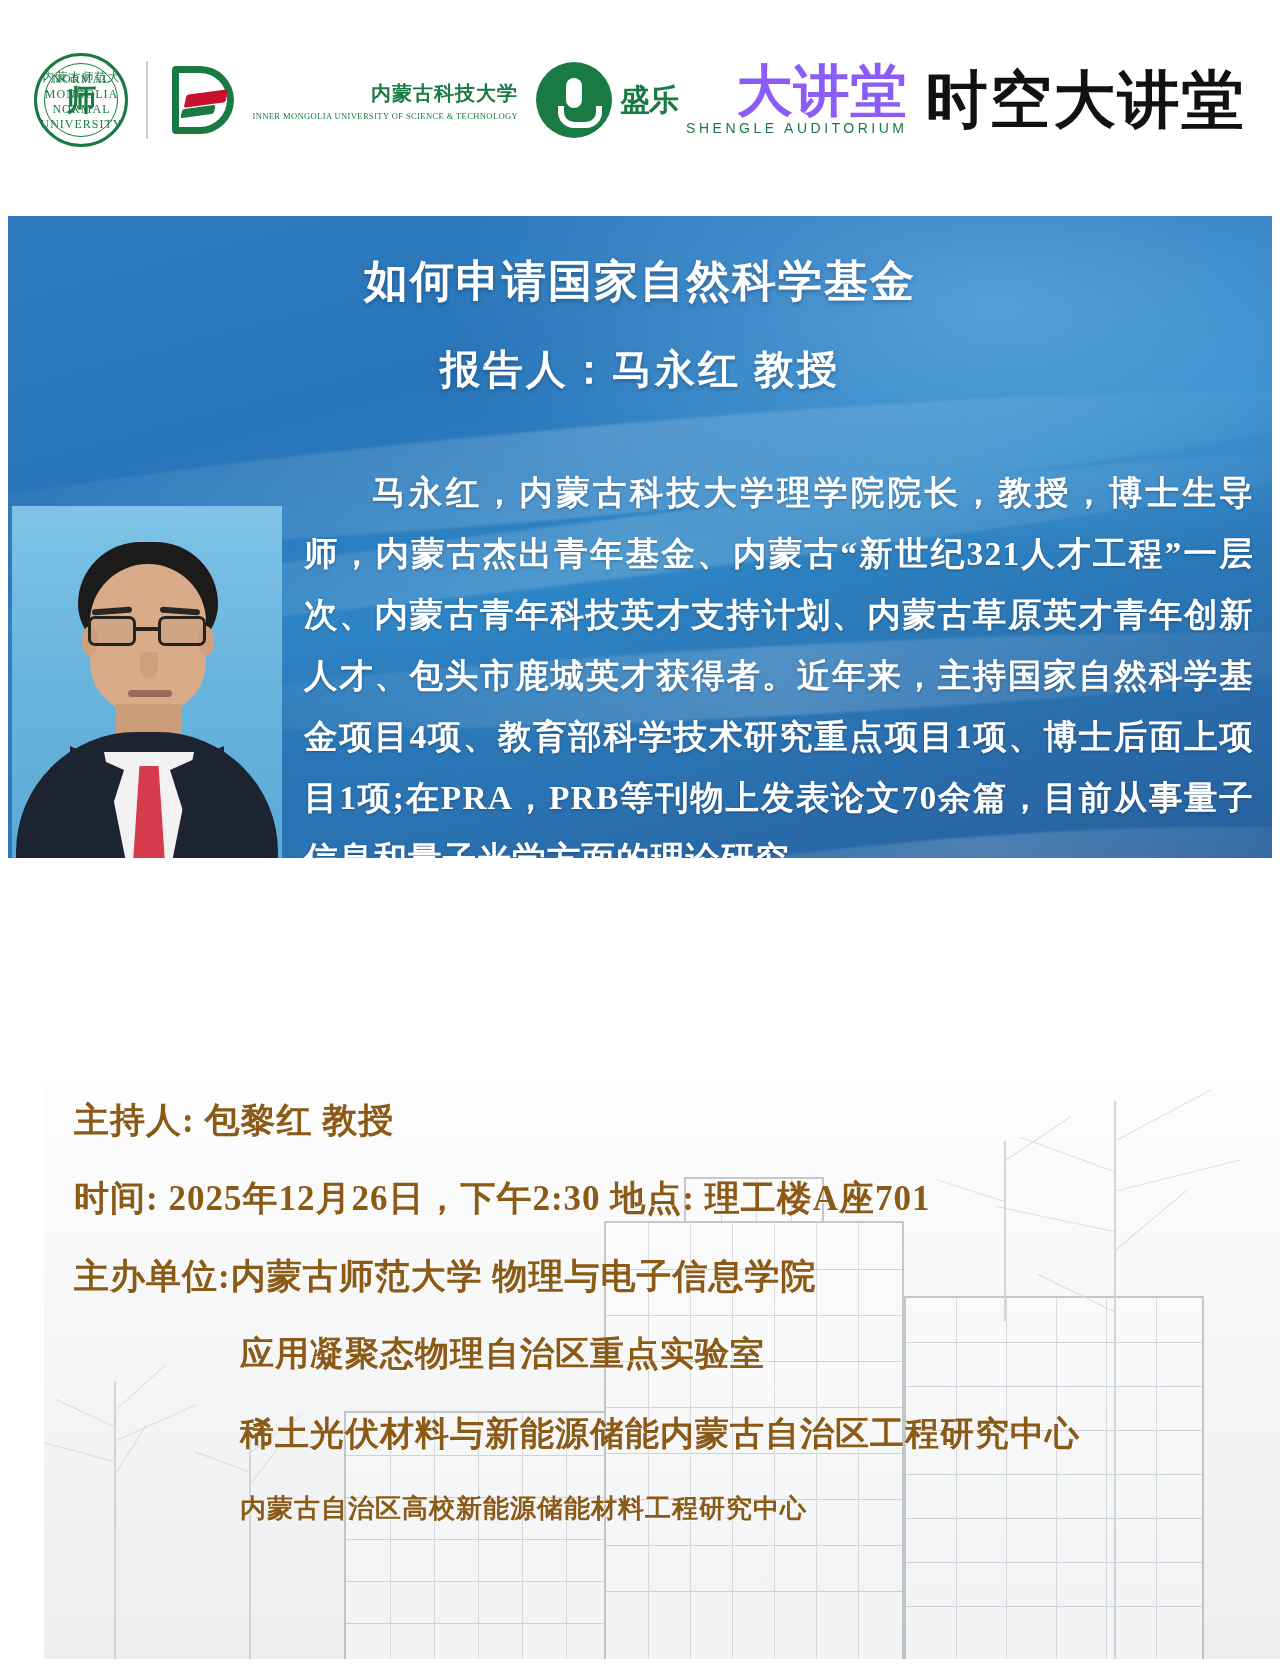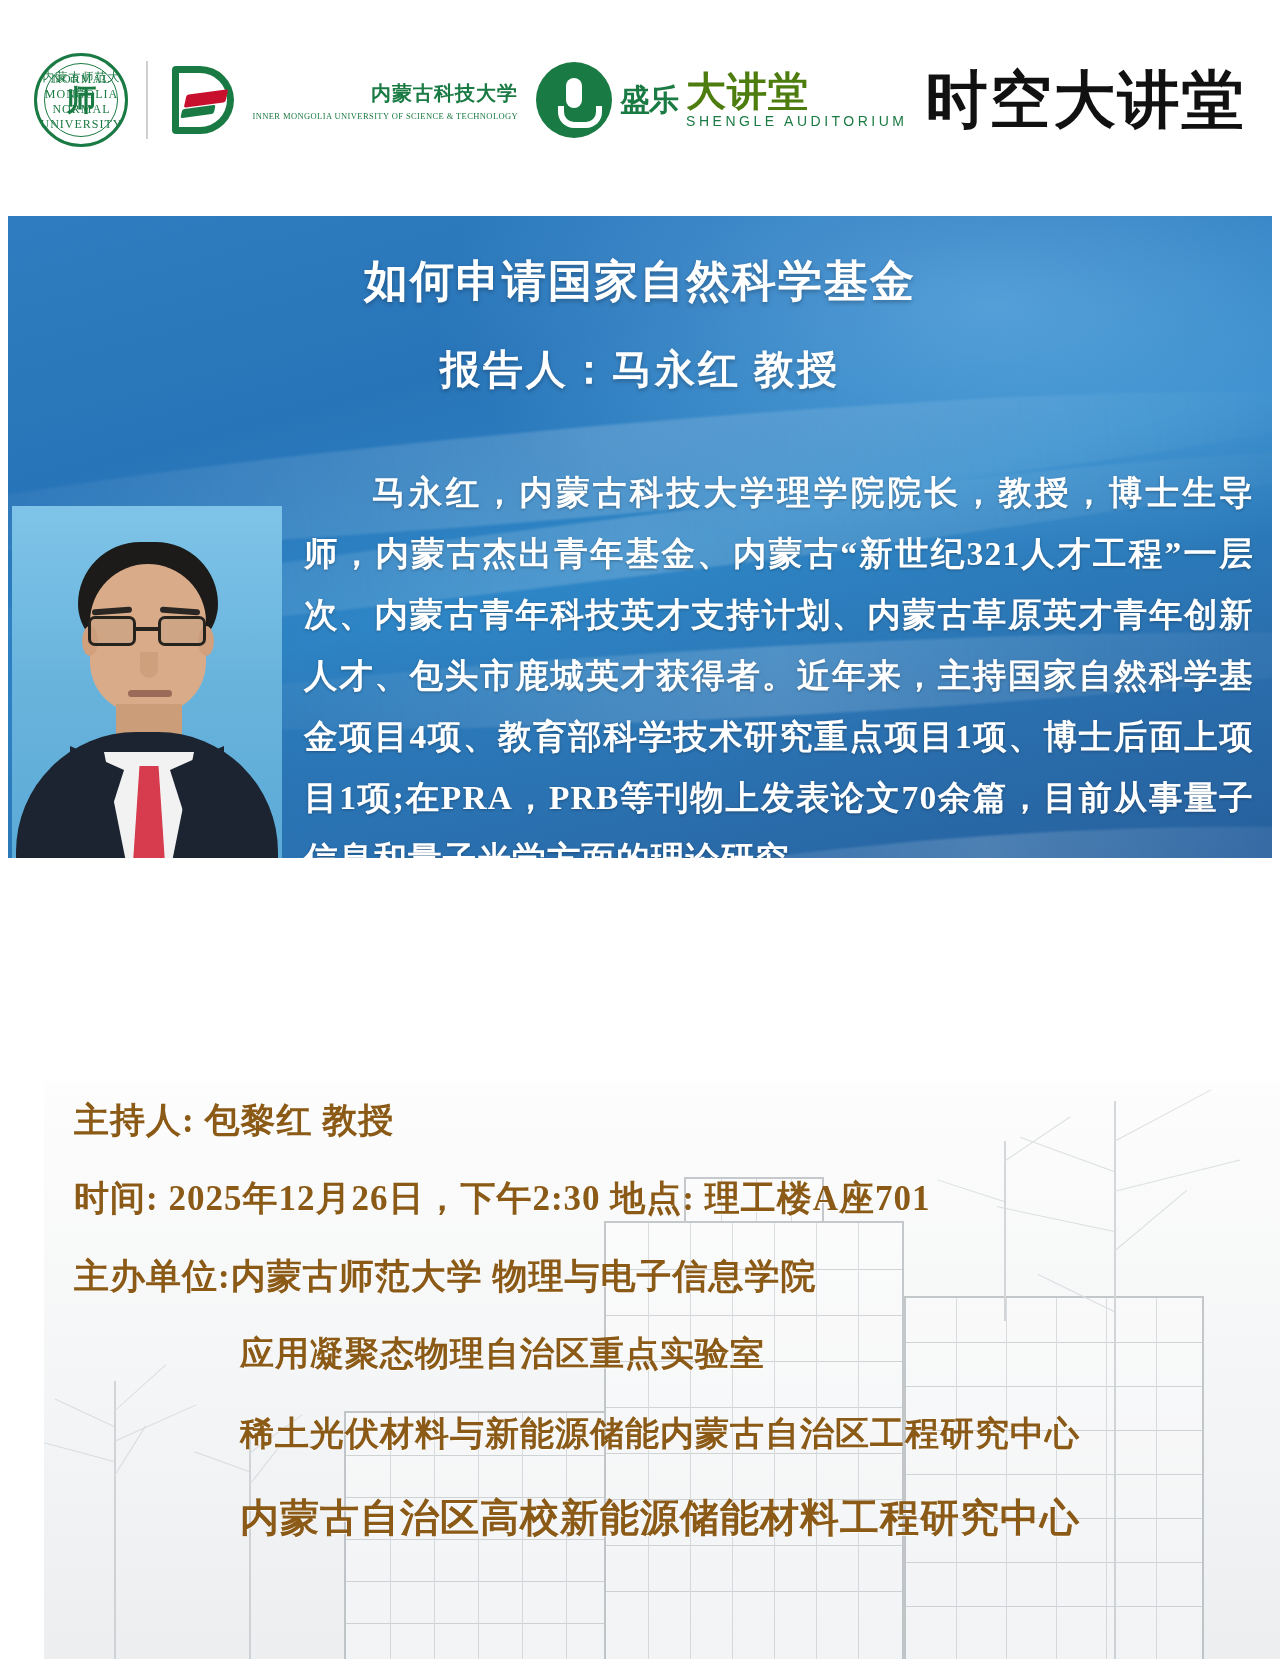--- a/index.html
+++ b/index.html
@@ -151,35 +151,35 @@
     left: 22px; top: 44px;
     width: 32px; height: 16px;
     border-bottom: 6px solid #ffffff;
     border-left: 6px solid #ffffff;
     border-right: 6px solid #ffffff;
     border-radius: 0 0 16px 16px;
   }
   .sl-stack {
     display: flex;
     flex-direction: column;
-    align-items: flex-start;
+    align-items: flex-end;
     justify-content: center;
     line-height: 1;
   }
   .sl-small {
     font-size: 30px;
     font-weight: bold;
     color: #1a7a43;
     font-family: "Liberation Serif", serif;
     letter-spacing: -1px;
   }
   .sl-big {
-    font-size: 40px;
-    font-weight: bold;
-    color: #4d7c0f;
+    font-size: 56px;
+    font-weight: bold;
+    color: #8b5cf6;
     font-family: "Liberation Serif", serif;
     letter-spacing: 1px;
     line-height: 0.95;
   }
   .sl-en {
     font-size: 14px;
     color: #1a7a43;
     letter-spacing: 3.5px;
     margin-top: 3px;
     font-family: "Liberation Sans", sans-serif;
@@ -410,21 +410,21 @@
     font-weight: bold;
     font-family: "Liberation Serif", serif;
     white-space: nowrap;
     text-shadow: 0 1px 0 rgba(255,255,255,0.75);
   }
   .bt-host   { left: 30px;  top: 16px;  font-size: 35px; letter-spacing: 1px; }
   .bt-time   { left: 30px;  top: 94px;  font-size: 35px; letter-spacing: 1px; }
   .bt-org    { left: 30px;  top: 172px; font-size: 35px; letter-spacing: 1px; }
   .bt-l1     { left: 196px; top: 250px; font-size: 34px; letter-spacing: 1px; }
   .bt-l2     { left: 196px; top: 330px; font-size: 34px; letter-spacing: 1px; }
-  .bt-l3     { left: 196px; top: 410px; font-size: 39px; letter-spacing: 1px; }
+  .bt-l3     { left: 196px; top: 410px; font-size: 26px; letter-spacing: 1px; }
 </style>
 </head>
 <body>
 
 <div id="poster">
 
   <div class="header">
 
     <div class="logo-circle-seal">
       <div class="seal-arc-top">内蒙古师范大学</div>

